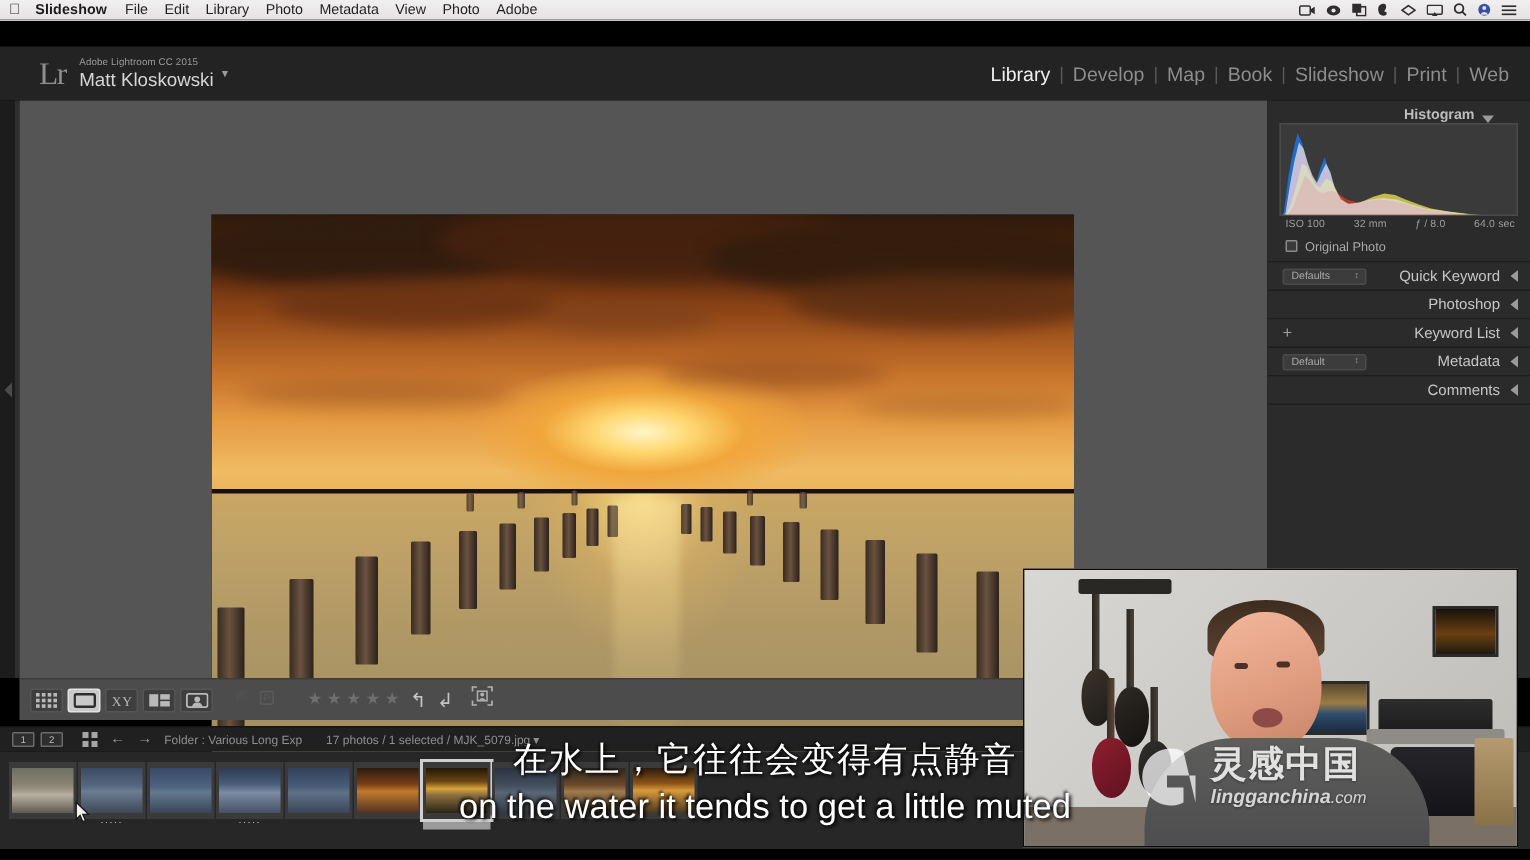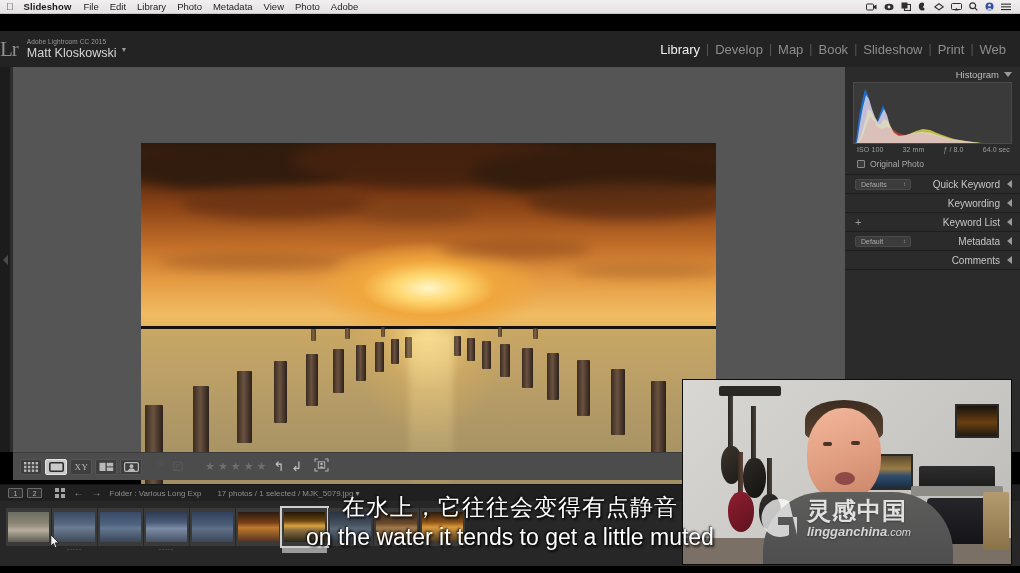--- a/index.html
+++ b/index.html
@@ -45,21 +45,21 @@
     display: inline-block; width: 7px; height: 9px; background: #7d93b5;
     border: 1px solid #59688a; vertical-align: -1px; margin-right: 3px; border-radius: 1px;
   }
 
   
   .lr-top {
     position: absolute; left: 0; top: 31px; width: 1020px; height: 36px;
     background: #232323;
     display: flex; align-items: center;
   }
-  .identity { display: flex; align-items: center; padding-left: 0; justify-content: center; }
+  .identity { display: flex; align-items: center; padding-left: 26px; justify-content: center; }
   .lr-logo {
     font-size: 21px; color: #8f8f8f; font-family: "Liberation Serif", serif;
     letter-spacing: -1px; margin-right: 9px; line-height: 1;
   }
   .idtext { line-height: 1.15; }
   .id-small { font-size: 6.5px; color: #9a9a9a; letter-spacing: .1px; display:block; }
   .id-name { font-size: 12.5px; color: #d6d6d6; display: block; }
   .id-caret { font-size: 7px; color: #9a9a9a; margin-left: 4px; vertical-align: 2px; }
 
   .modules { margin-left: auto; display: flex; align-items: center; padding-right: 10px; }
@@ -110,22 +110,22 @@
   }
   .post { position: absolute; background: linear-gradient(90deg,#3a2c20,#6a5240 45%,#2c211a); border-radius: 1px; }
   .reflect { position: absolute; background: linear-gradient(180deg, rgba(255,230,160,.45), rgba(255,230,160,0)); filter: blur(3px); }
 
   
   .rightpanel {
     position: absolute; left: 845px; top: 0; width: 175px; height: 385px;
     background: #2b2b2b;
   }
   .rp-header {
-    height: 15px; display: flex; align-items: center; justify-content: flex-end;
-    padding-right: 8px; gap: 5px;
+    height: 15px; display: flex; align-items: flex-end; justify-content: flex-end;
+    padding-right: 24px; gap: 5px; font-weight: bold;
   }
   .rp-title { font-size: 9.5px; color: #bdbdbd; }
   .tri-d { width:0;height:0;border-left:4px solid transparent;border-right:4px solid transparent;border-top:5px solid #9a9a9a; }
   .tri-l { width:0;height:0;border-top:4px solid transparent;border-bottom:4px solid transparent;border-right:5px solid #9a9a9a; }
   .histbox {
     margin: 0 8px; height: 62px; background: #3a3a3a; border: 1px solid #4a4a4a;
     position: relative; overflow: hidden;
   }
   .hist-canvas { position:absolute; inset:0; }
   .exifrow {
@@ -432,21 +432,21 @@
       <div class="prow">
         <span class="pdrop">
           <span>Defaults</span>
           <span class="updown">↕</span>
         </span>
         <span class="ptitle">Quick Keyword</span>
         <span class="tri-l"></span>
       </div>
 
       <div class="prow">
-        <span class="ptitle">Keywording</span>
+        <span class="ptitle">Photoshop</span>
         <span class="tri-l"></span>
       </div>
 
       <div class="prow">
         <span class="plus">+</span>
         <span class="ptitle">Keyword List</span>
         <span class="tri-l"></span>
       </div>
 
       <div class="prow">

